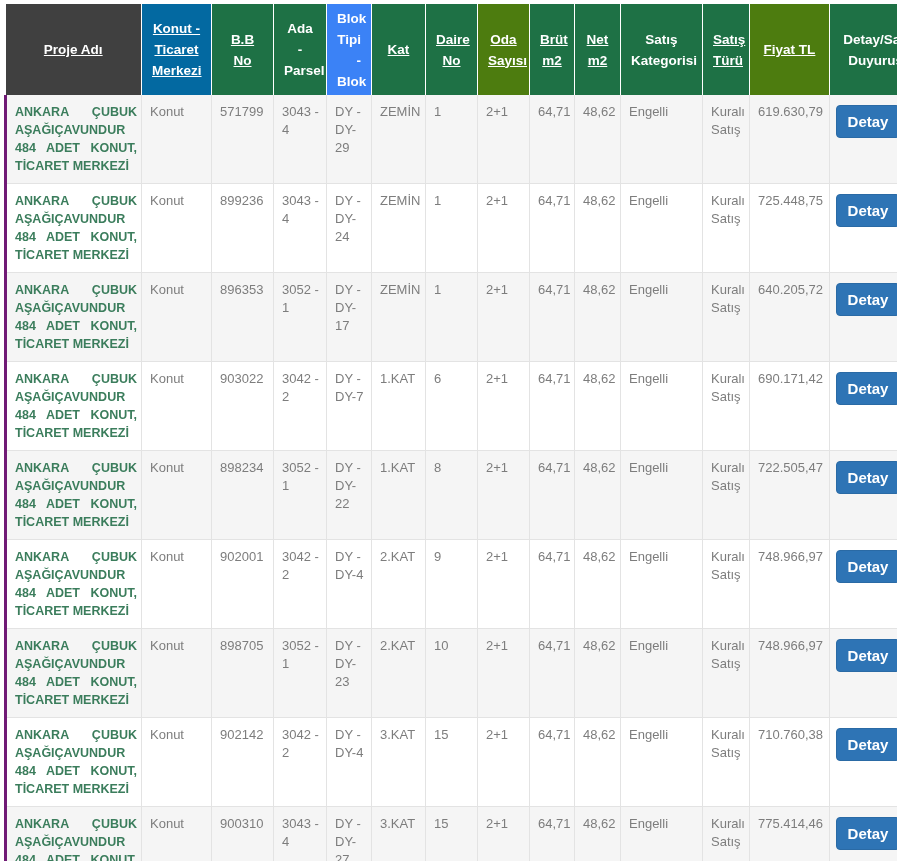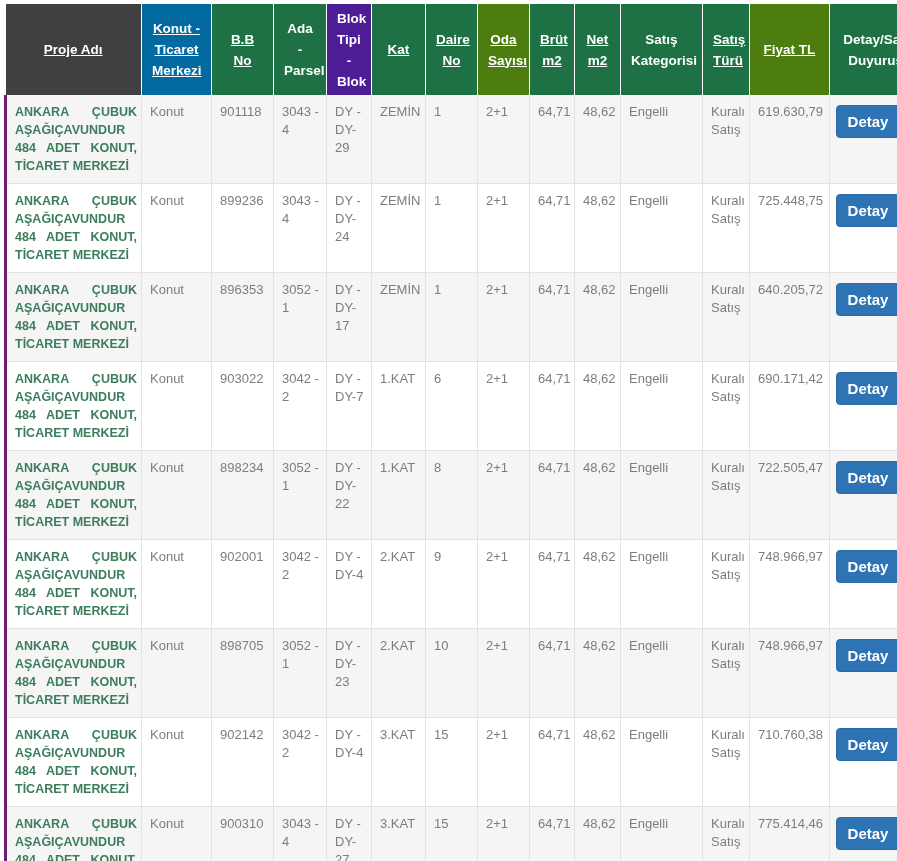--- a/index.html
+++ b/index.html
@@ -115,37 +115,37 @@
         <col class="c12">
       <col class="c13">
         <col class="c14">
     </colgroup>
     <thead>
       <tr id="header-row">
           <th style="background: #404040;"><span class="th-link">Proje Adı</span></th>
           <th style="background: #0369a1;"><span class="th-link">Konut - Ticaret Merkezi</span></th>
           <th style="background: rgb(30, 113, 69);"><span class="th-link">B.B No</span></th>
           <th style="background: rgb(30, 113, 69);"><span class="th-text">Ada - Parsel</span></th>
-          <th style="background: #4c1d95;"><span class="th-text">Blok Tipi - Blok</span></th>
+          <th style="background: #3b82f6; text-align: right;"><span class="th-text">Blok Tipi - Blok</span></th>
           <th style="background: rgb(30, 113, 69); text-align: center;"><span class="th-link">Kat</span></th>
           <th style="background: rgb(30, 113, 69);"><span class="th-link">Daire No</span></th>
           <th style="background: #4d7c0f;"><span class="th-link">Oda Sayısı</span></th>
           <th style="background: rgb(30, 113, 69); margin-left: 32px;"><span class="th-link">Brüt m2</span></th>
           <th style="background: rgb(30, 113, 69);"><span class="th-link">Net m2</span></th>
           <th style="background: rgb(30, 113, 69);"><span class="th-text">Satış Kategorisi</span></th>
           <th style="background: rgb(30, 113, 69);"><span class="th-link">Satış Türü</span></th>
           <th style="background: #4d7c0f;"><span class="th-link">Fiyat TL</span></th>
           <th style="background: rgb(30, 113, 69);"><span class="th-text">Detay/Satış Duyurusu</span></th>
         </tr>
     </thead>
     <tbody id="table-body">
         <tr>
           <td class="project-cell" style="color: rgb(59, 125, 92);">ANKARA ÇUBUK AŞAĞIÇAVUNDUR 484 ADET KONUT, TİCARET MERKEZİ</td>
           <td>Konut</td>
-          <td>901118</td>
+          <td>571799</td>
           <td>3043 - 4</td>
           <td>DY - DY-29</td>
           <td>ZEMİN</td>
           <td>1</td>
           <td>2+1</td>
           <td>64,71</td>
           <td>48,62</td>
           <td>Engelli</td>
           <td>Kuralı Satış</td>
           <td>619.630,79</td>

